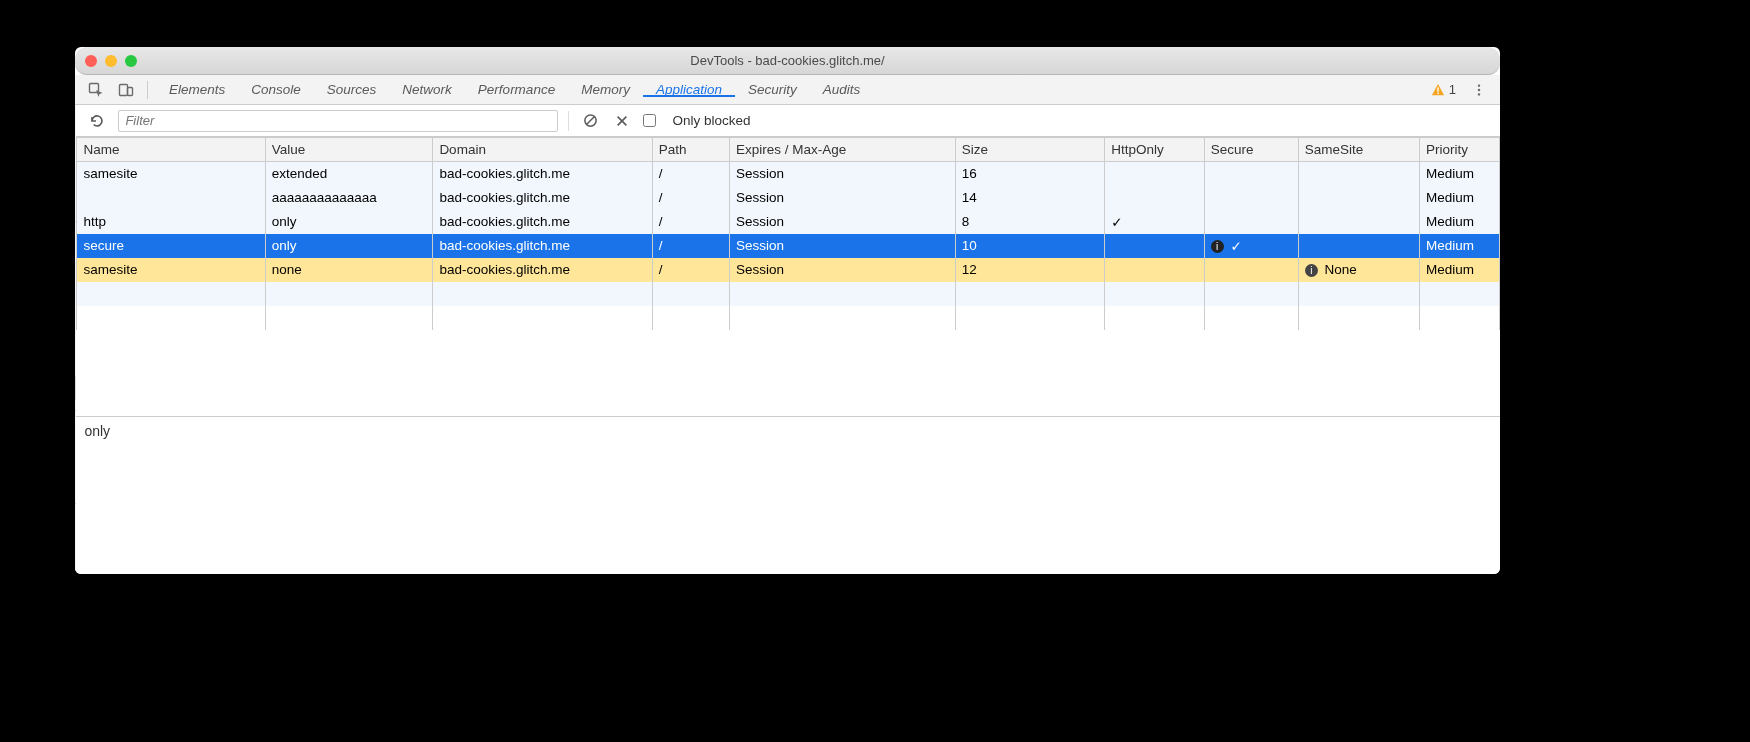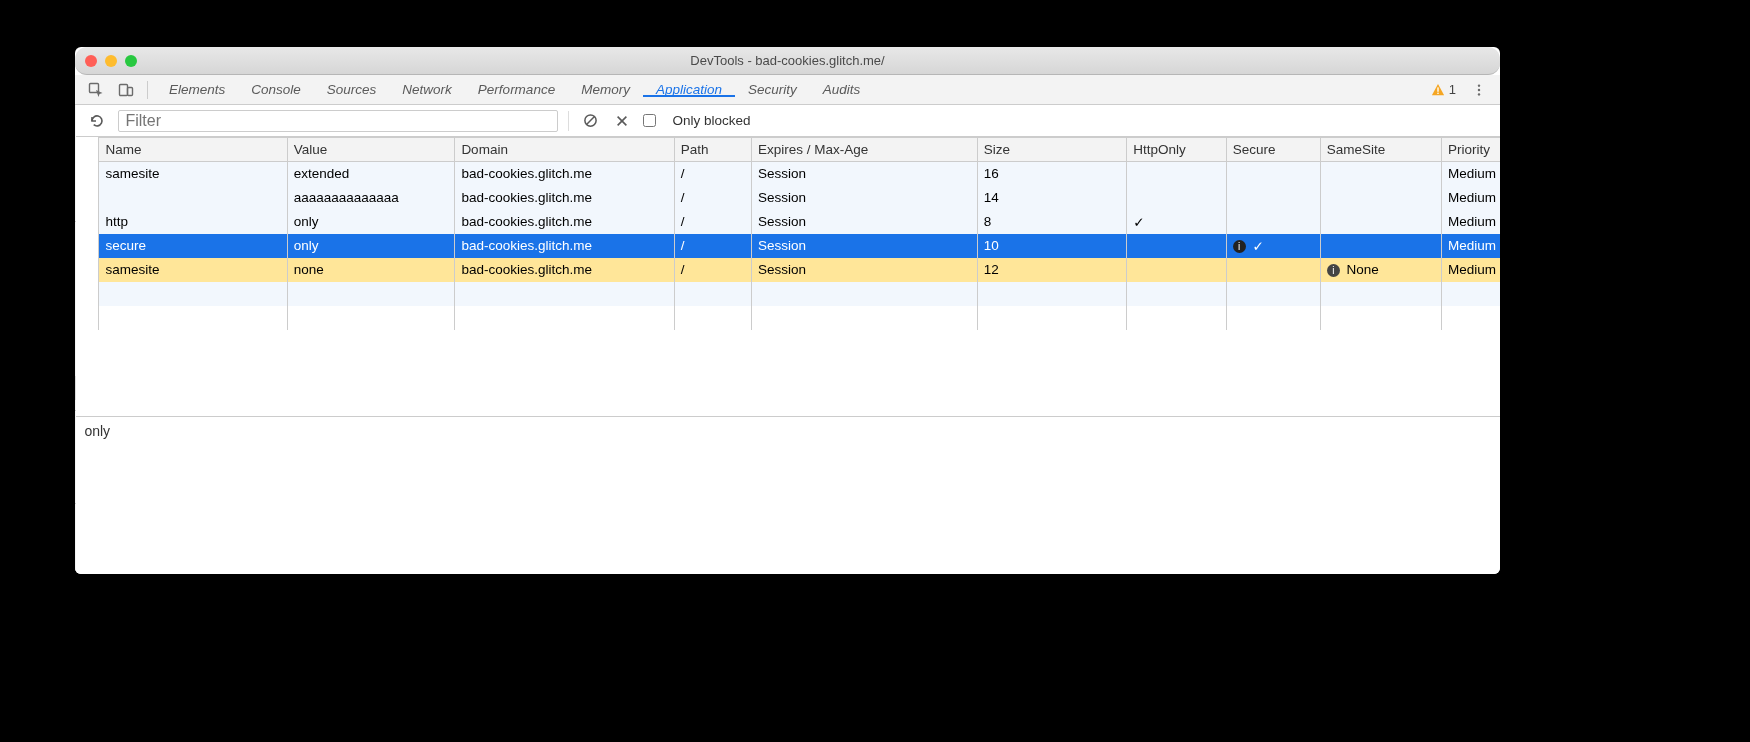--- a/index.html
+++ b/index.html
@@ -55,27 +55,27 @@
   .divider { height:1px; background:#ccc; margin: 4px 0; }
 
   .main { flex:1 1 auto; display:flex; flex-direction:column; overflow:hidden; }
   .toolbar {
     height: 32px; border-bottom:1px solid #ccc; display:flex; align-items:center;
     padding: 0 10px; gap:10px; flex:0 0 auto; background:#fff;
   }
   .toolbar .iconbtn { width:22px; height:22px; display:flex; align-items:center; justify-content:center; color:#5a5a5a; cursor:pointer; }
   .toolbar input.filter {
     flex: 0 0 440px; height:22px; border:1px solid #ccc; border-radius:2px;
-    padding: 0 6px; font-size:16px; color:#333;
+    padding: 0 6px; font-size:13px; color:#333;font-style:italic;
   }
   .toolbar .vr { width:1px; height:20px; background:#ddd; }
   .toolbar label { display:flex; align-items:center; gap:16px; font-size:13.5px; color:#333; }
 
   .tablewrap { flex:1 1 auto; overflow:auto; }
-  table.cookies { width:100%; border-collapse:collapse; table-layout:fixed; font-size: 13.5px; margin-left: 22px; }
+  table.cookies { width:100%; border-collapse:collapse; table-layout:fixed; font-size: 13.5px; }
   table.cookies th, table.cookies td {
     border: 1px solid #ccc; padding: 3px 6px; height: 24px;
     text-align:left; white-space:nowrap; overflow:hidden; text-overflow:ellipsis;
   }
   table.cookies td { border-top: none; border-bottom: none; }
   table.cookies th { background:#f3f3f3; position:sticky; top:0; font-weight:400; color:#333; }
   col.c-name{width:146px} col.c-value{width:130px} col.c-domain{width:170px}
   col.c-path{width:60px} col.c-exp{width:175px} col.c-size{width:116px}
   col.c-http{width:77px} col.c-secure{width:73px} col.c-ss{width:94px} col.c-prio{width:62px}
   td.right{ text-align:right; }

